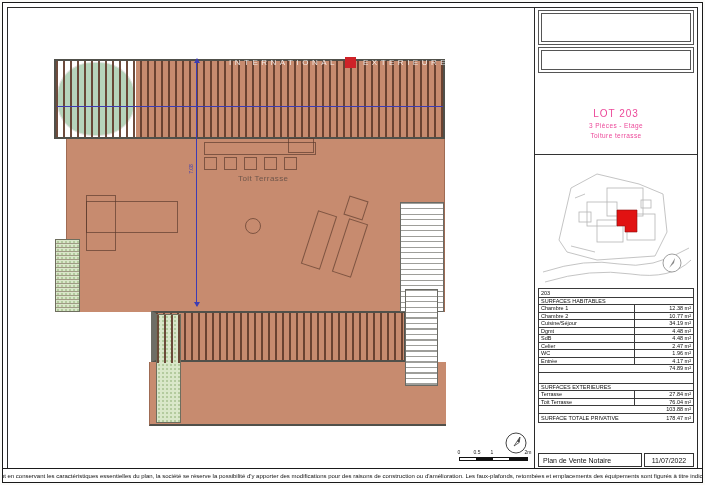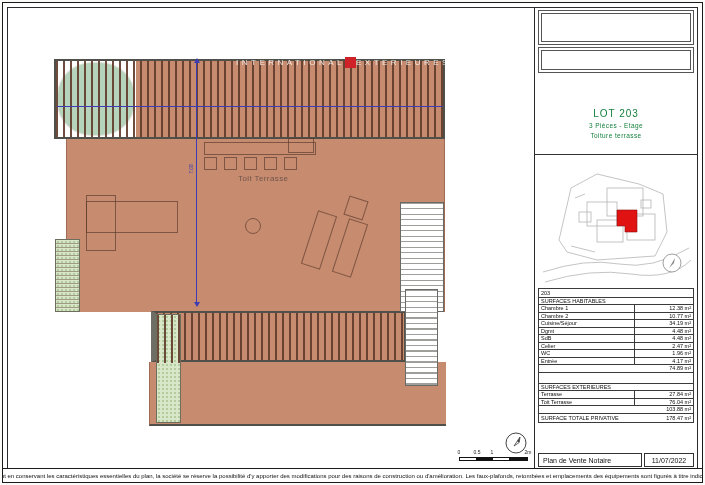--- a/index.html
+++ b/index.html
@@ -41,37 +41,37 @@
   .dim-v{left:188px;top:53px;width:1px;height:245px;}
   .arr{width:0;height:0;border-left:3px solid transparent;border-right:3px solid transparent;}
   .arr-up{left:185.5px;top:50px;border-bottom:5px solid #3c3cb4;}
   .arr-dn{left:185.5px;top:294px;border-top:5px solid #3c3cb4;}
   .dim-label{left:178px;top:158px;color:#3c3cb4;font-size:5px;transform:rotate(-90deg);transform-origin:center;}
 
   .room-label{left:230px;top:166px;font-size:8px;color:#6f564b;letter-spacing:.4px;}
 
   .wm{left:183px;top:46px;width:305px;text-align:center;color:rgba(255,255,255,.85);}
   .wm-title{font-size:31px;letter-spacing:2px;line-height:32px;white-space:nowrap;}
-  .wm-sub{margin-top:3px;font-size:8px;letter-spacing:3.5px;display:flex;align-items:center;justify-content:center;gap:0;color:rgba(255,255,255,.82);}
+  .wm-sub{margin-top:3px;font-size:8px;letter-spacing:3.5px;display:flex;align-items:center;justify-content:center;gap:7px;color:rgba(255,255,255,.82);}
   .wm-red{width:11px;height:11px;background:#cf2228;display:inline-block;}
 
   .scalebar{left:449px;top:441px;width:80px;height:14px;font-size:5px;color:#222;}
   .sb-seg{position:absolute;top:8px;height:4px;border:1px solid #111;box-sizing:border-box;}
   .sb-lab{position:absolute;top:0;transform:translateX(-50%);}
 
   .compass{left:497px;top:424px;width:22px;height:22px;}
 
   
   .panel{position:absolute;right:4px;top:4px;width:162px;height:462px;border:1px solid #2a2a2a;background:#fff;}
   .dbox{position:absolute;left:3px;right:3px;border:1px solid #555;}
   .dbox-inner{position:absolute;inset:2px;border:1px solid #555;}
   .dbox1{top:2px;height:33px;}
   .dbox2{top:39px;height:24px;}
 
-  .titleblock{position:absolute;top:100px;left:0;right:0;text-align:center;color:#15803d;}
+  .titleblock{position:absolute;top:100px;left:0;right:0;text-align:center;color:#ec4899;}
   .tb-lot{font-size:10px;letter-spacing:1px;}
   .tb-line{font-size:6.5px;margin-top:3px;letter-spacing:.4px;}
   .tb-divider{position:absolute;top:146px;left:0;right:0;border-top:1px solid #333;}
 
   .siteplan{position:absolute;top:152px;left:6px;}
 
   .t-table{position:absolute;top:280px;left:3px;right:3px;border:1px solid #3a3a3a;font-size:5.5px;color:#111;}
   .t-row{display:flex;border-top:1px solid #3a3a3a;height:7.5px;align-items:center;box-sizing:border-box;}
   .t-row:first-child{border-top:none;}
   .t-label{flex:1;padding-left:2px;height:100%;display:flex;align-items:center;border-right:1px solid #3a3a3a;white-space:nowrap;overflow:hidden;}

